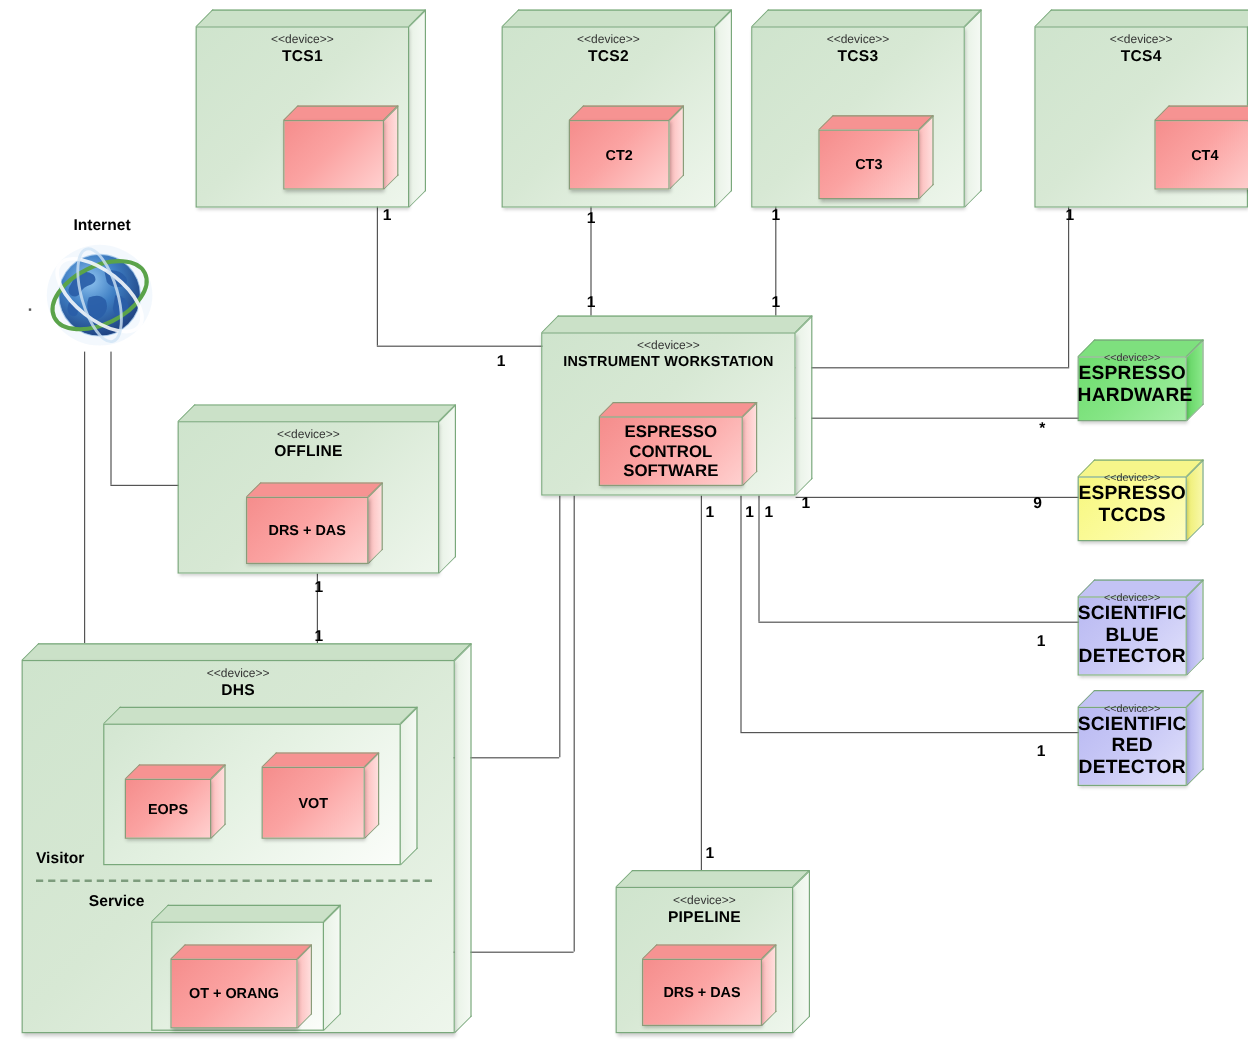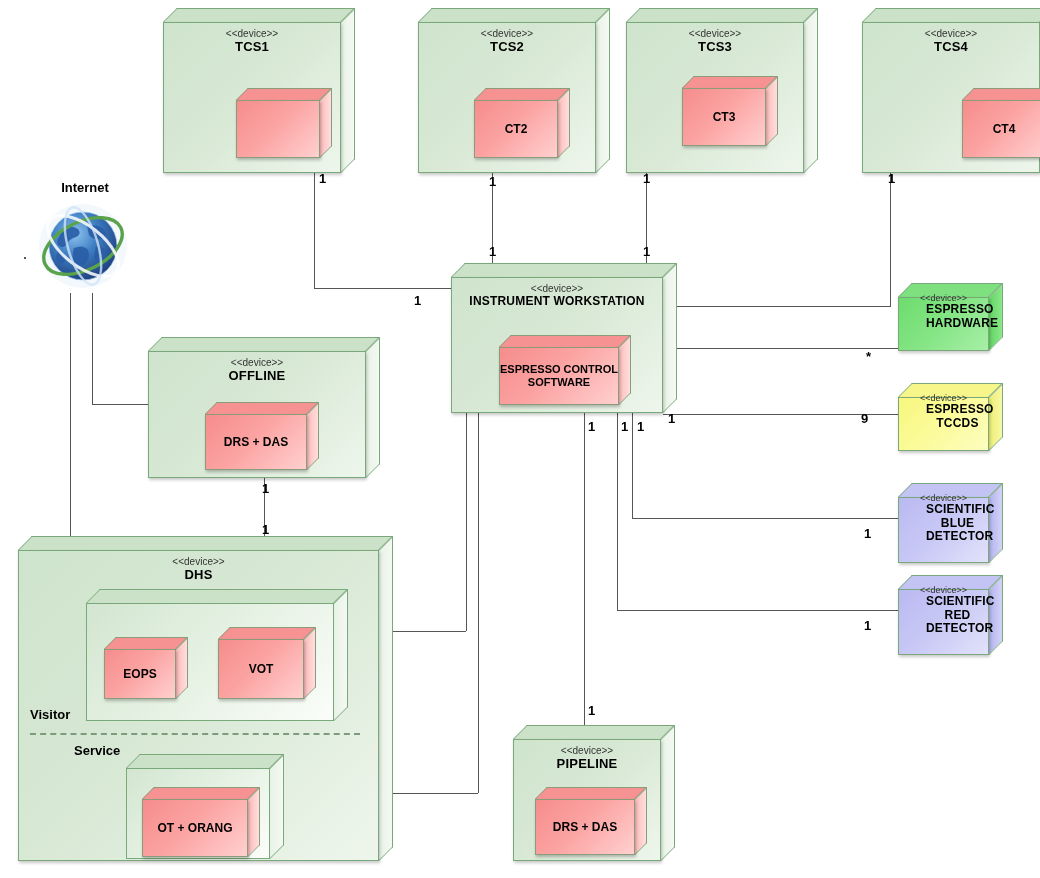--- a/index.html
+++ b/index.html
@@ -45,21 +45,21 @@
   .node.green .side{background:linear-gradient(90deg,#63d463,#8ae88a);}
   .node.yellow .face{background:linear-gradient(135deg,#f7f77e 0%,#fbfb9c 50%,#fdfdc0 100%);}
   .node.yellow .top{background:#f6f68a;}
   .node.yellow .side{background:linear-gradient(90deg,#eeee72,#f8f8a8);}
   .node.blue .face{background:linear-gradient(135deg,#b9b9f2 0%,#c9c9f6 50%,#e2e2fb 100%);}
   .node.blue .top{background:#c3c3f4;}
   .node.blue .side{background:linear-gradient(90deg,#b2b2ee,#d4d4f8);}
 
   .node.small .label{padding-top:10px;}
   .node.small .stereo{font-size:9px;}
-  .node.small .nname{font-size:12px;line-height:1.12;margin-left:28px;}
+  .node.small .nname{font-size:16px;line-height:1.12;}
 
   
   .inner .face{box-shadow:none;background:linear-gradient(135deg,#d3e6d1 0%,#e6f2e4 50%,#fbfdfa 100%);}
 
   
   .comp{position:absolute;box-sizing:border-box;}
   .comp .cface{
     position:absolute;left:0;top:12px;right:12px;bottom:0;
     border:1px solid #8a9c79;
     background:linear-gradient(135deg,#f58d8c 0%,#fba3a2 45%,#ffd0cf 100%);
@@ -75,21 +75,21 @@
     position:absolute;right:0;top:12px;width:12px;height:calc(100% - 12px);
     background:linear-gradient(90deg,#fcbcbb,#ffdedd);
     border:1px solid #8a9c79;border-left:none;
     transform:skewY(-45deg);transform-origin:top left;box-sizing:border-box;
   }
   .comp .clabel{
     position:absolute;left:0;top:12px;right:12px;bottom:0;
     display:flex;align-items:center;justify-content:center;text-align:center;
     font-size:12px;font-weight:bold;line-height:1.2;pointer-events:none;
   }
-  .comp .clabel.sm{font-size:11px;}
+  .comp .clabel.sm{font-size:14px;}
 
   
   .ln{position:absolute;background:#555;}
   .lh{height:1px;}
   .lv{width:1px;}
   .mult{position:absolute;font-size:13px;font-weight:bold;color:#000;
         line-height:1;white-space:nowrap;}
 
   
   .part{position:absolute;font-size:13px;font-weight:bold;}
@@ -201,21 +201,21 @@
   </div>
 
   <div class="node" style="left:626px;top:8px;width:192px;height:165px;">
     <div class="top"></div>
     <div class="side"></div>
     <div class="face"></div>
     <div class="label">
       <div class="stereo">&lt;&lt;device&gt;&gt;</div>
       <div class="nname">TCS3</div>
     </div>
-    <div class="comp" style="left:56px;top:68px;width:96px;height:70px;">
+    <div class="comp" style="left:56px;top:88px;width:96px;height:70px;">
       <div class="ctop"></div>
       <div class="cside"></div>
       <div class="cface"></div>
       <div class="clabel">CT3</div>
     </div>
   </div>
 
   <div class="node" style="left:862px;top:8px;width:192px;height:165px;">
     <div class="top"></div>
 

